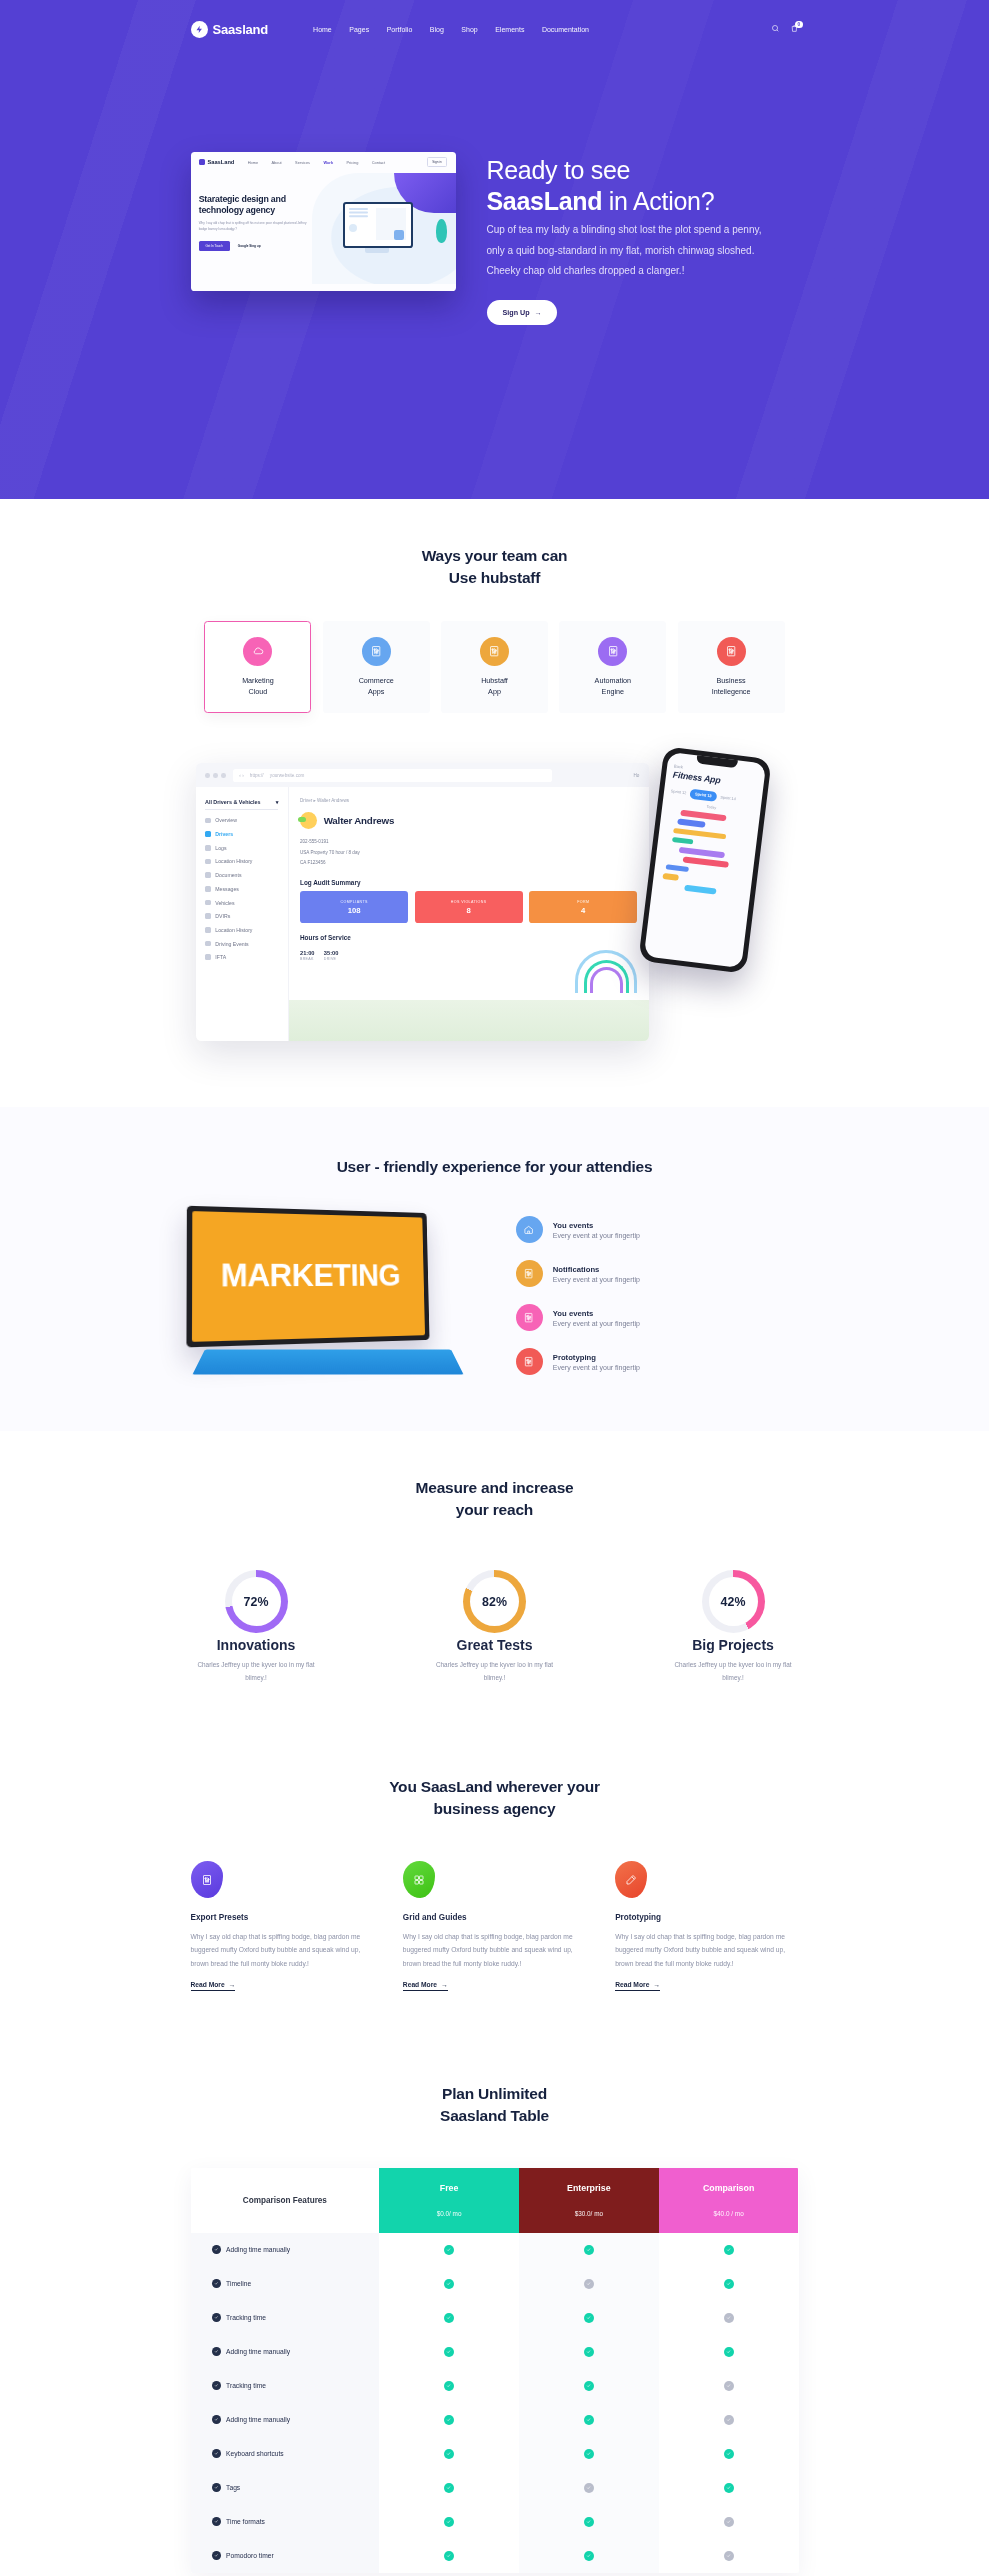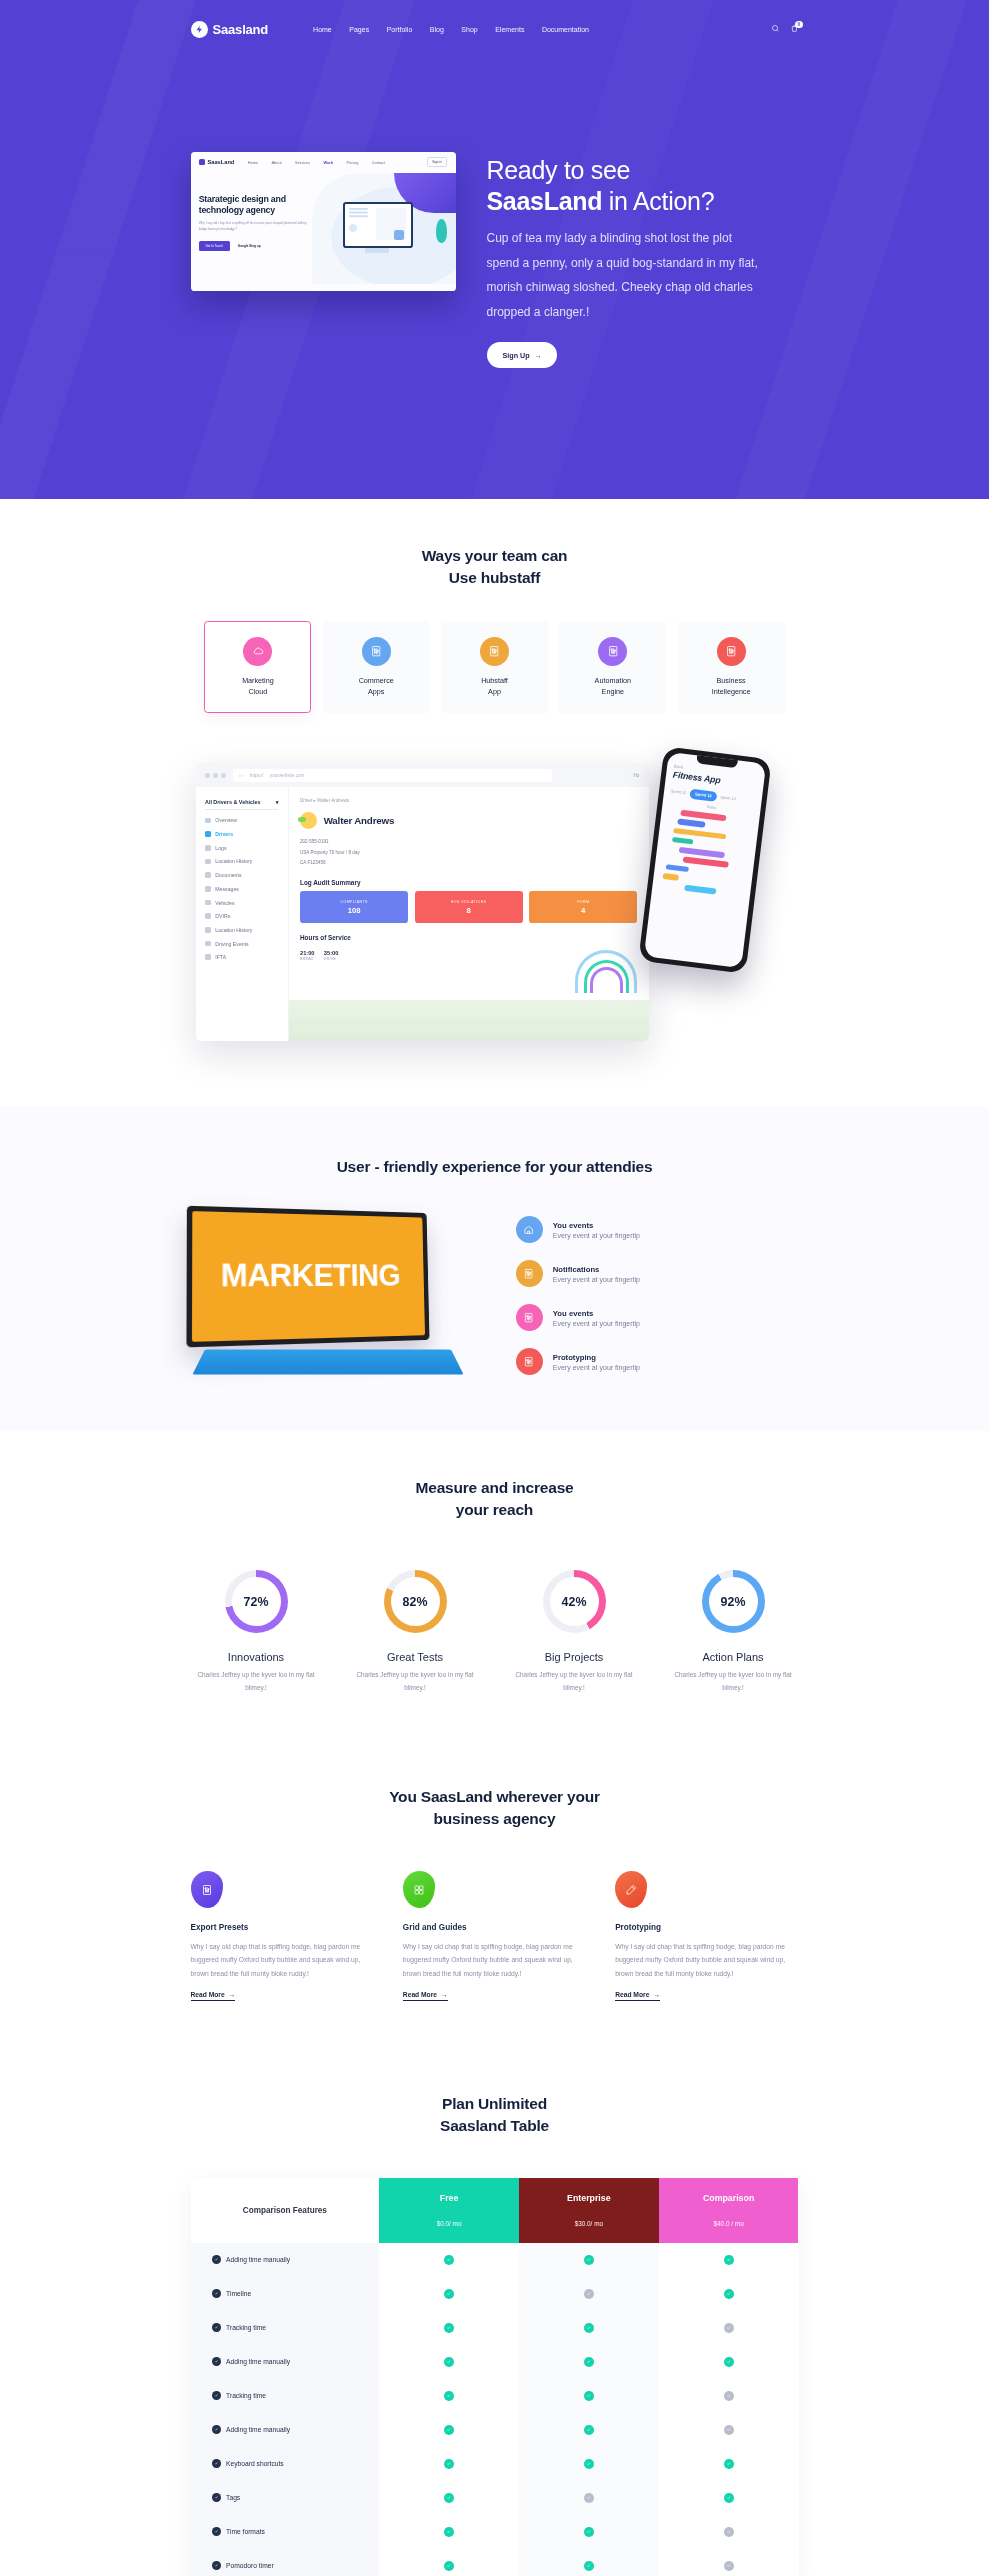--- a/index.html
+++ b/index.html
@@ -43,21 +43,21 @@
   .monitor .ml{position:absolute;left:4.1px;top:4.6px;width:19.6px;height:1.5px;background:#cfe0f5;border-radius:1px;box-shadow:0 3.6px 0 #cfe0f5,0 7.2px 0 #cfe0f5}
   .monitor .mc{position:absolute;left:4.1px;top:20px;width:8.2px;height:8.2px;border-radius:50%;background:#dceaf8}
   .monitor .mbig{position:absolute;right:4.1px;top:4.1px;width:30px;height:32px;background:#f3f7fc}
   .monitor .msq{position:absolute;right:6.2px;bottom:5.2px;width:10.3px;height:10.3px;background:#7fb1ee;border-radius:2.1px}
   .mstand{position:absolute;left:53px;top:75px;width:24px;height:5.7px;background:#cfdff2;border-radius:0 0 2.1px 2.1px}
   .tree{position:absolute;right:8.2px;top:46px;width:11.3px;height:24px;background:#2ec4b6;border-radius:50% 50% 45% 45%}
 
   .heroText{padding-top:3.1px}
   .heroH{color:#fff;font-size:25px;line-height:1.22;font-weight:300;letter-spacing:-0.3px}
   .heroH b{font-weight:800}
-  .heroP{color:#e2ddfa;font-size:12px;line-height:2.05;margin-top:10px;max-width:281px}
+  .heroP{color:#e2ddfa;font-size:10px;line-height:2.05;margin-top:4px;max-width:281px}
   .signup{display:inline-flex;align-items:center;gap:4.6px;background:#fff;color:#2a2462;font-weight:700;font-size:7.2px;padding:8.2px 16px;border-radius:20.6px;margin-top:18px;border:none;cursor:pointer}
 
   
   .sec{padding:46px 0}
   .secTitle{text-align:center;font-size:15.5px;font-weight:800;line-height:1.42;letter-spacing:-0.2px;color:#16213e}
 
   
   .tabs{display:flex;justify-content:center;gap:11.3px;margin-top:32px}
   .tab{width:107px;height:92px;border-radius:3.6px;background:#fafbfd;display:flex;flex-direction:column;align-items:center;justify-content:center;gap:8.8px;cursor:pointer;border:0.5px solid transparent}
   .tab.active{background:#fff;border:0.5px solid #ef5cb0;box-shadow:0 4.1px 13.4px rgba(0,0,0,.05)}
@@ -123,21 +123,21 @@
   .attIco{width:27px;height:27px;border-radius:50%;display:flex;align-items:center;justify-content:center;flex:none}
   .attIco svg{width:11.3px;height:11.3px;stroke:#fff;fill:none;stroke-width:1.6}
   .attT{font-size:7.7px;font-weight:800}
   .attD{font-size:7px;color:#7a7f96;margin-top:2.1px}
 
   
   .circles{display:flex;justify-content:space-between;margin-top:49px}
   .cItem{width:131px;text-align:center}
   .ring{width:63px;height:63px;margin:0 auto;border-radius:50%;position:relative;display:flex;align-items:center;justify-content:center}
   .ring .hole{width:49px;height:49px;border-radius:50%;background:#fff;display:flex;align-items:center;justify-content:center;font-size:12.4px;font-weight:700;color:#16213e}
-  .cT{font-size:11px;font-weight:400;margin-top:18px}
+  .cT{font-size:14px;font-weight:700;margin-top:4px}
   .cD{font-size:6.4px;color:#8b90a6;line-height:1.95;margin-top:6.2px}
 
   
   .feats{display:flex;gap:29px;margin-top:41px}
   .feat{flex:1}
   .blob{width:32px;height:37px;border-radius:52% 48% 46% 54%/46% 40% 60% 54%;display:flex;align-items:center;justify-content:center}
   .blob svg{width:12px;height:12px;stroke:#fff;fill:none;stroke-width:1.6}
   .featT{font-size:8.2px;font-weight:800;margin-top:14.4px}
   .featD{font-size:6.7px;color:#8b90a6;line-height:2;margin-top:8.2px}
   .readmore{display:inline-flex;align-items:center;gap:4.1px;font-size:6.7px;font-weight:700;color:#16213e;margin-top:11.3px;border-bottom:0.5px solid #16213e;padding-bottom:1.5px;text-decoration:none}
@@ -565,27 +565,20 @@
    <div class="cT">Great Tests</div>
    <div class="cD">Charles Jeffrey up the kyver loo in my flat blimey.!</div>
         </div>
         <div class="cItem">
    <div class="ring" style="background:conic-gradient(#f7589f 0deg 151.20000000000002deg, #eeeff5 151.20000000000002deg 360deg)">
      <span class="hole">42%</span>
           </div>
    <div class="cT">Big Projects</div>
    <div class="cD">Charles Jeffrey up the kyver loo in my flat blimey.!</div>
         </div>
-        <div class="cItem">
-   <div class="ring" style="background:conic-gradient(#5da8f5 0deg 331.2deg, #eeeff5 331.2deg 360deg)">
-     <span class="hole">92%</span>
-          </div>
-   <div class="cT">Action Plans</div>
-   <div class="cD">Charles Jeffrey up the kyver loo in my flat blimey.!</div>
-        </div>
       </div>
   </div>
 </section>
 
 <section class="sec">
   <div class="wrap">
     <h2 class="secTitle">
       <span>You SaasLand wherever your</span><br>
       <span>business agency</span>
     </h2>

